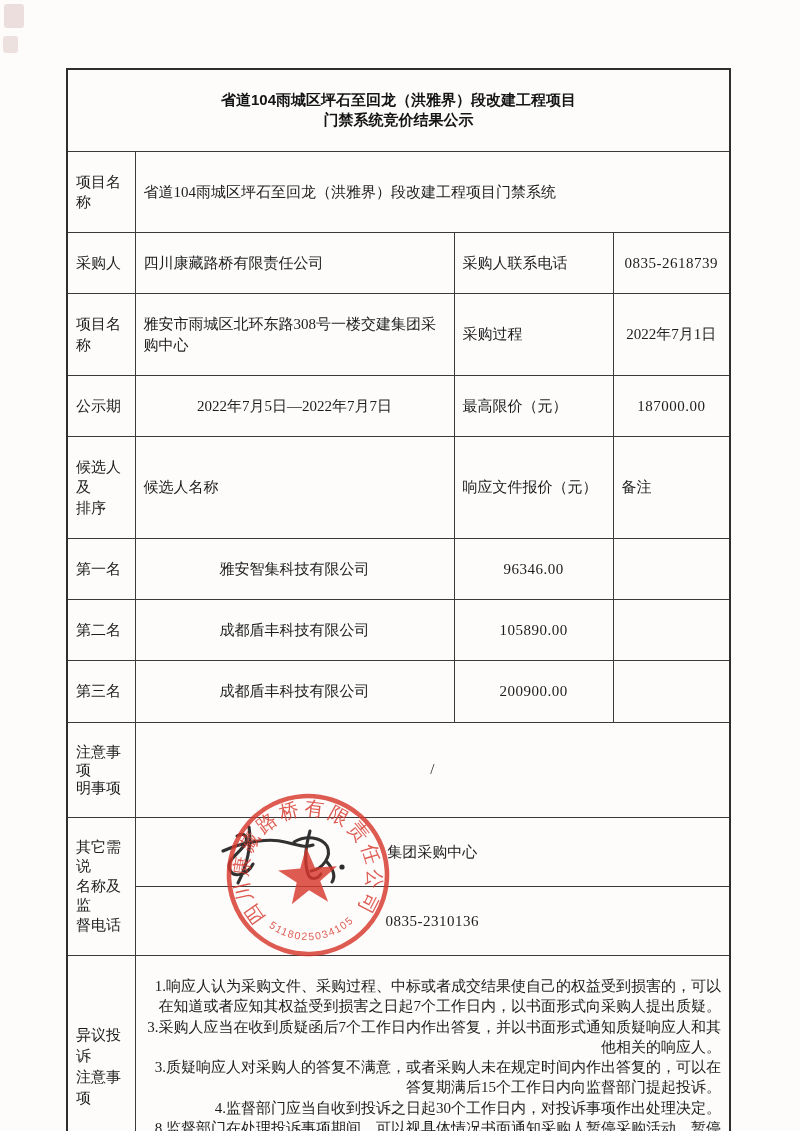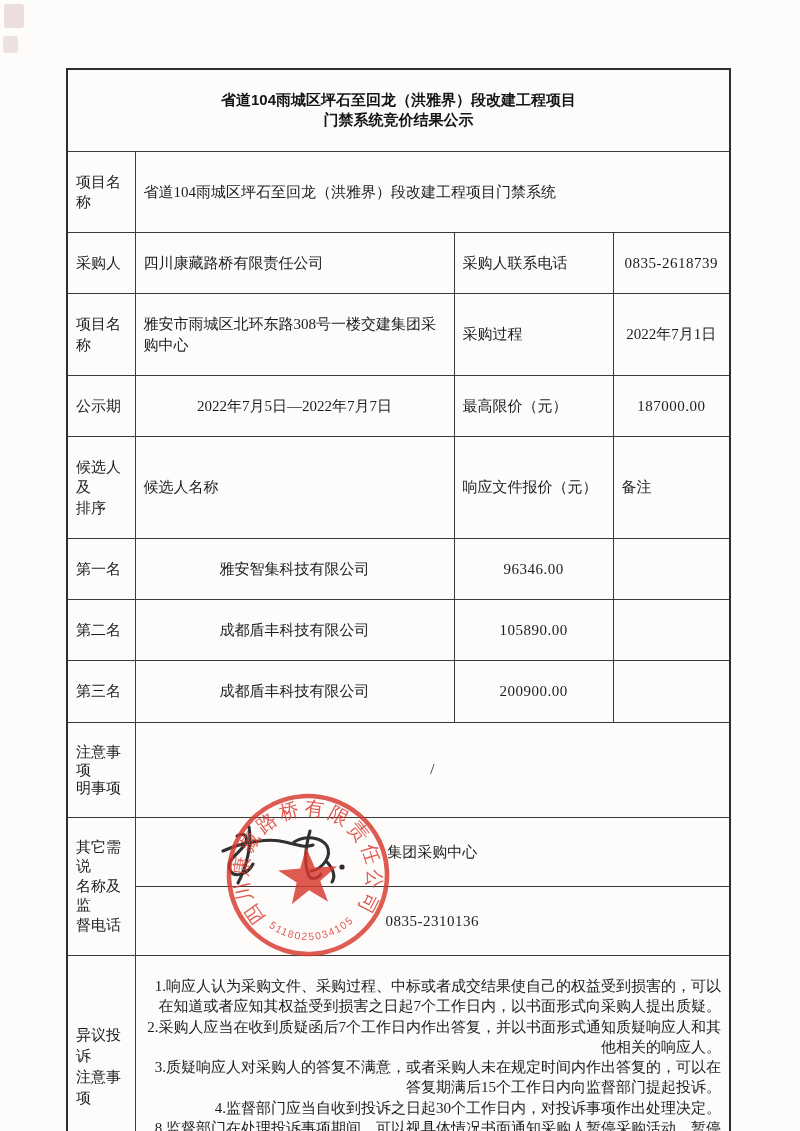--- a/index.html
+++ b/index.html
@@ -192,21 +192,21 @@
       <td colspan="3" class="val-center num">0835-2310136</td>
     </tr>
 
     <tr style="height:190px">
       <td class="label" style="line-height:1.4">
         <div>异议投诉</div>
         <div>注意事项</div>
       </td>
       <td colspan="3" class="complaint-cell">
         <div>1.响应人认为采购文件、采购过程、中标或者成交结果使自己的权益受到损害的，可以在知道或者应知其权益受到损害之日起7个工作日内，以书面形式向采购人提出质疑。</div>
-        <div>2.采购人应当在收到质疑函后7个工作日内作出答复，并以书面形式通知质疑响应人和其他相关的响应人。</div>
+        <div>3.采购人应当在收到质疑函后7个工作日内作出答复，并以书面形式通知质疑响应人和其他相关的响应人。</div>
         <div>3.质疑响应人对采购人的答复不满意，或者采购人未在规定时间内作出答复的，可以在答复期满后15个工作日内向监督部门提起投诉。</div>
         <div>4.监督部门应当自收到投诉之日起30个工作日内，对投诉事项作出处理决定。</div>
         <div>8.监督部门在处理投诉事项期间，可以视具体情况书面通知采购人暂停采购活动，暂停采购活动时间最长不得超过30日。</div>
       </td>
     </tr>
 
     <tr style="height:64px">
       <td colspan="4" class="sig-cell">采购主要负责人签字：</td>
     </tr>
   </tbody>

